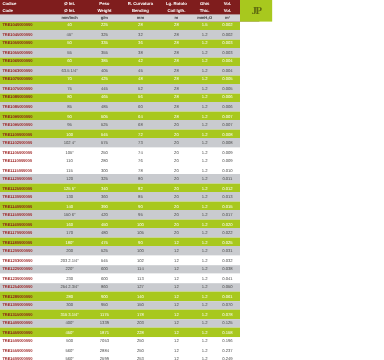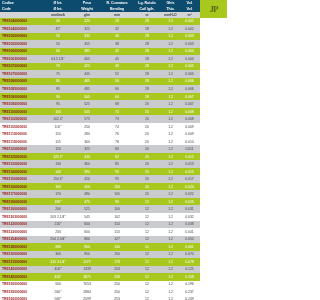--- a/index.html
+++ b/index.html
@@ -12,21 +12,21 @@
   #page {
     position:relative;
     width:227px; height:300px;
     background:#ffffff;
   }
 
   
   .thead {
     position:relative;
     width:216px;
-    background:#0c4a6e;
+    background:#7f1d1d;
     color:#ffffff;
   }
   .thead .hrow {
     display:flex;
     align-items:center;
     height:6px;
     font-size:3.6px;
     font-weight:bold;
     letter-spacing:-0.05px;
   }

